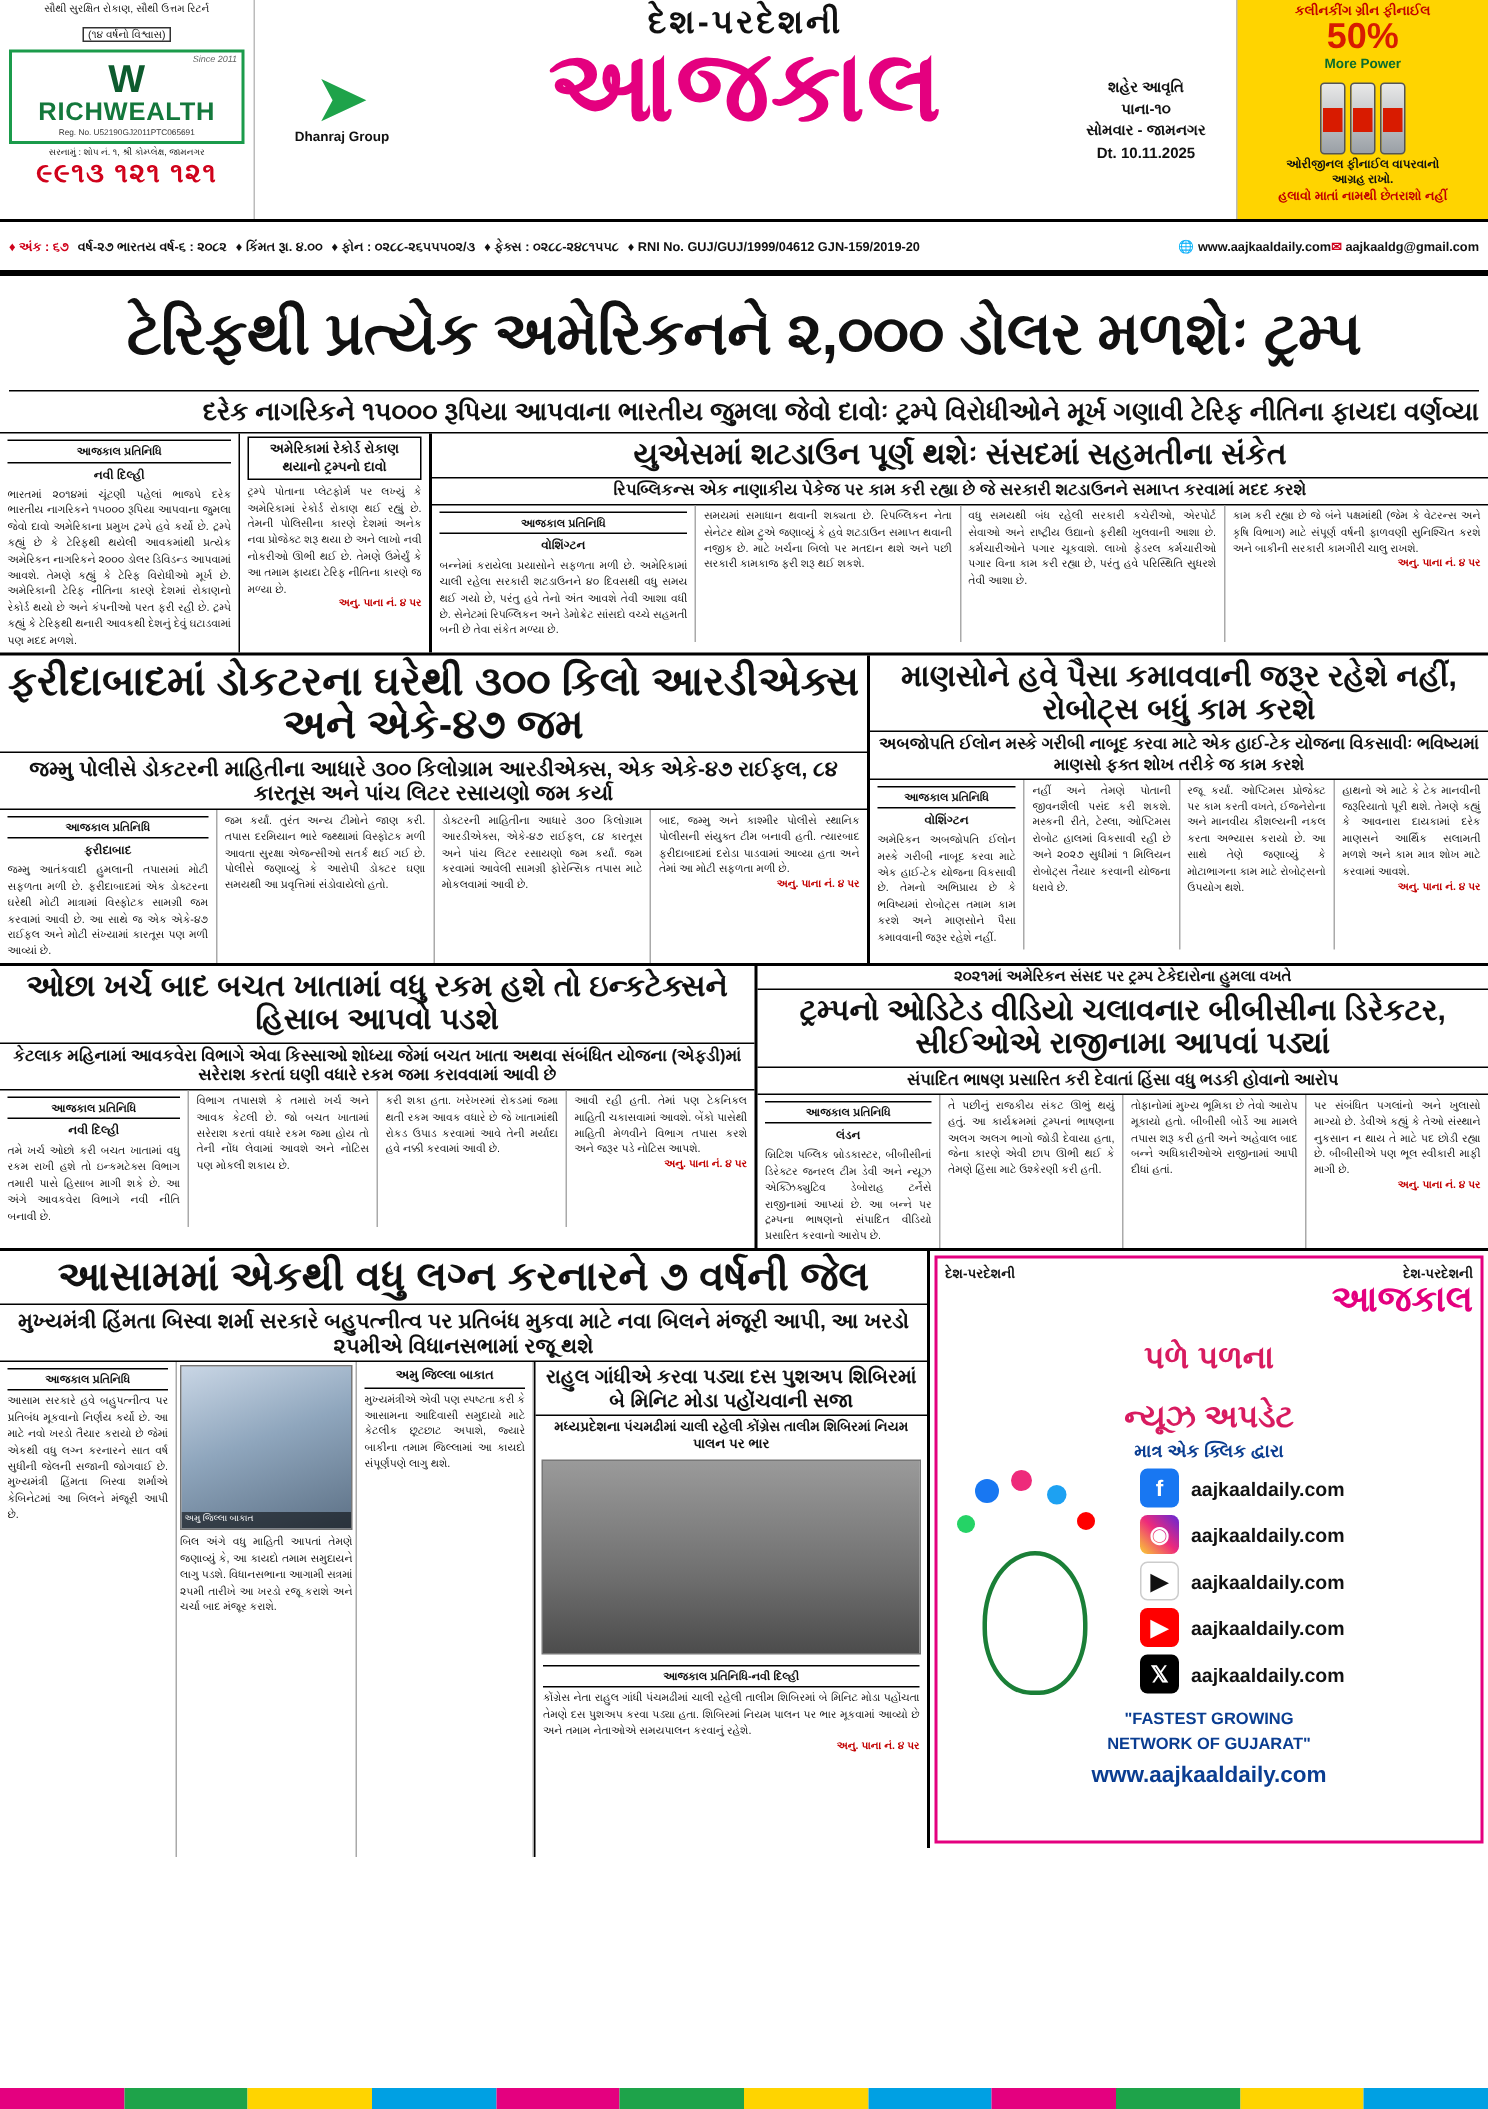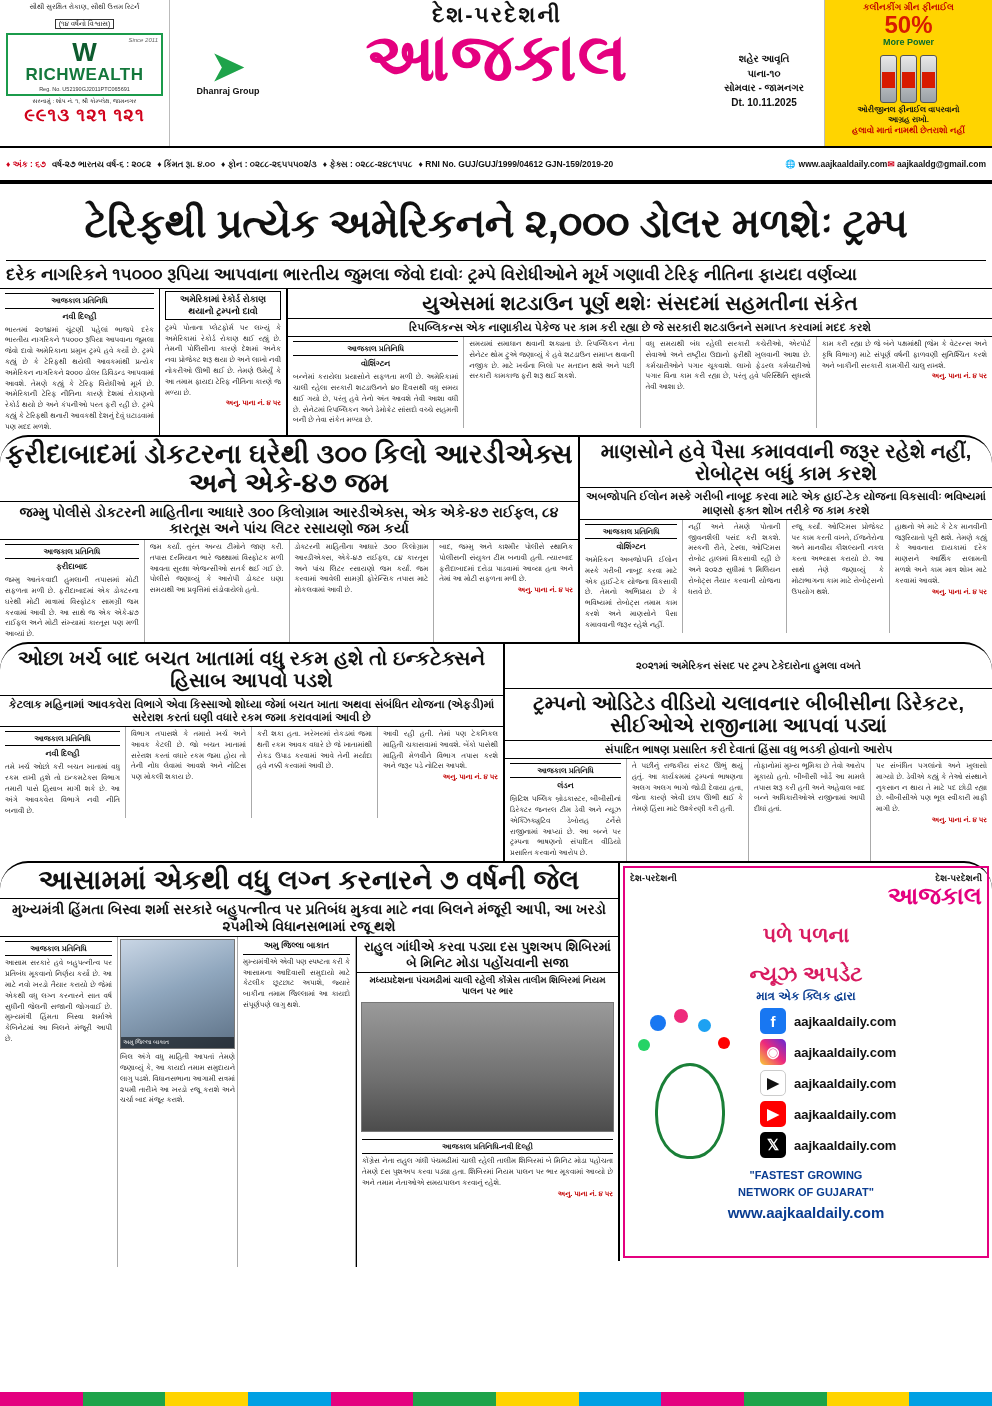--- a/index.html
+++ b/index.html
@@ -52,34 +52,34 @@
   .infostrip .sp { color:#d0021b; }
   .infostrip .right { margin-left:auto; display:flex; align-items:center; }
   .ico-g { color:#1ea34a; font-weight:bold; }
   .ico-m { color:#d0021b; font-weight:bold; }
 
   
   .rule { border-top:2px solid #000; }
   .thin { border-top:1px solid #000; }
   .lead { padding:3px 6px 2px; }
   .lead h1 { margin:16px; font-size:40px; line-height:1.02; text-align:center; font-weight:bold; letter-spacing:-.5px; }
-  .lead h2 { margin:4px 0 2px; font-size:17px; line-height:1.15; text-align:left; font-weight:bold; }
+  .lead h2 { margin:4px 0 2px; font-size:17px; line-height:1.15; text-align:right; font-weight:bold; }
 
   .cols { display:flex; }
   .col { padding:2px 5px; font-size:7.2px; line-height:1.5; text-align:justify; }
   .byline { text-align:center; font-size:7.5px; font-weight:bold; border-top:1px solid #000; border-bottom:1px solid #000; margin:2px 0; padding:1px 0; }
   .place { text-align:center; font-size:8px; font-weight:bold; margin-bottom:2px; }
   .contd { text-align:right; font-size:7px; font-weight:bold; color:#c20000; }
 
-  .sec { border-top:2px solid #000;border-radius:28px; }
+  .sec { border-top:2px solid #000; }
   .hd-lg { font-size:27px; font-weight:bold; text-align:center; line-height:1.08; margin:3px 4px; }
   .hd-md { font-size:20px; font-weight:bold; text-align:center; line-height:1.12; margin:3px 4px; }
   .hd-sm { font-size:14px; font-weight:bold; text-align:center; line-height:1.18; margin:2px 4px; }
   .hd-xs { font-size:11px; font-weight:bold; text-align:center; line-height:1.2; margin:2px 4px; }
-  .kicker { font-size:10px; font-weight:bold; text-align:center; margin:16px 4px; }
+  .kicker { font-size:10px; font-weight:bold; text-align:center; margin:2px 4px; }
 
   .boxed { border:1px solid #000; padding:2px 4px; }
 
   
   .photo { background:#d8d8d8; border:1px solid #777; position:relative; overflow:hidden; }
   .photo .cap { position:absolute; bottom:0; left:0; right:0; font-size:6px; background:rgba(0,0,0,.55); color:#fff; padding:1px 2px; }
   .ph-face { background:linear-gradient(160deg,#c9d6e5 0%,#8fa6bd 45%,#5d7186 100%); }
   .ph-crowd { background:linear-gradient(180deg,#9a9a9a 0%,#6f6f6f 60%,#4c4c4c 100%); }
 
   

